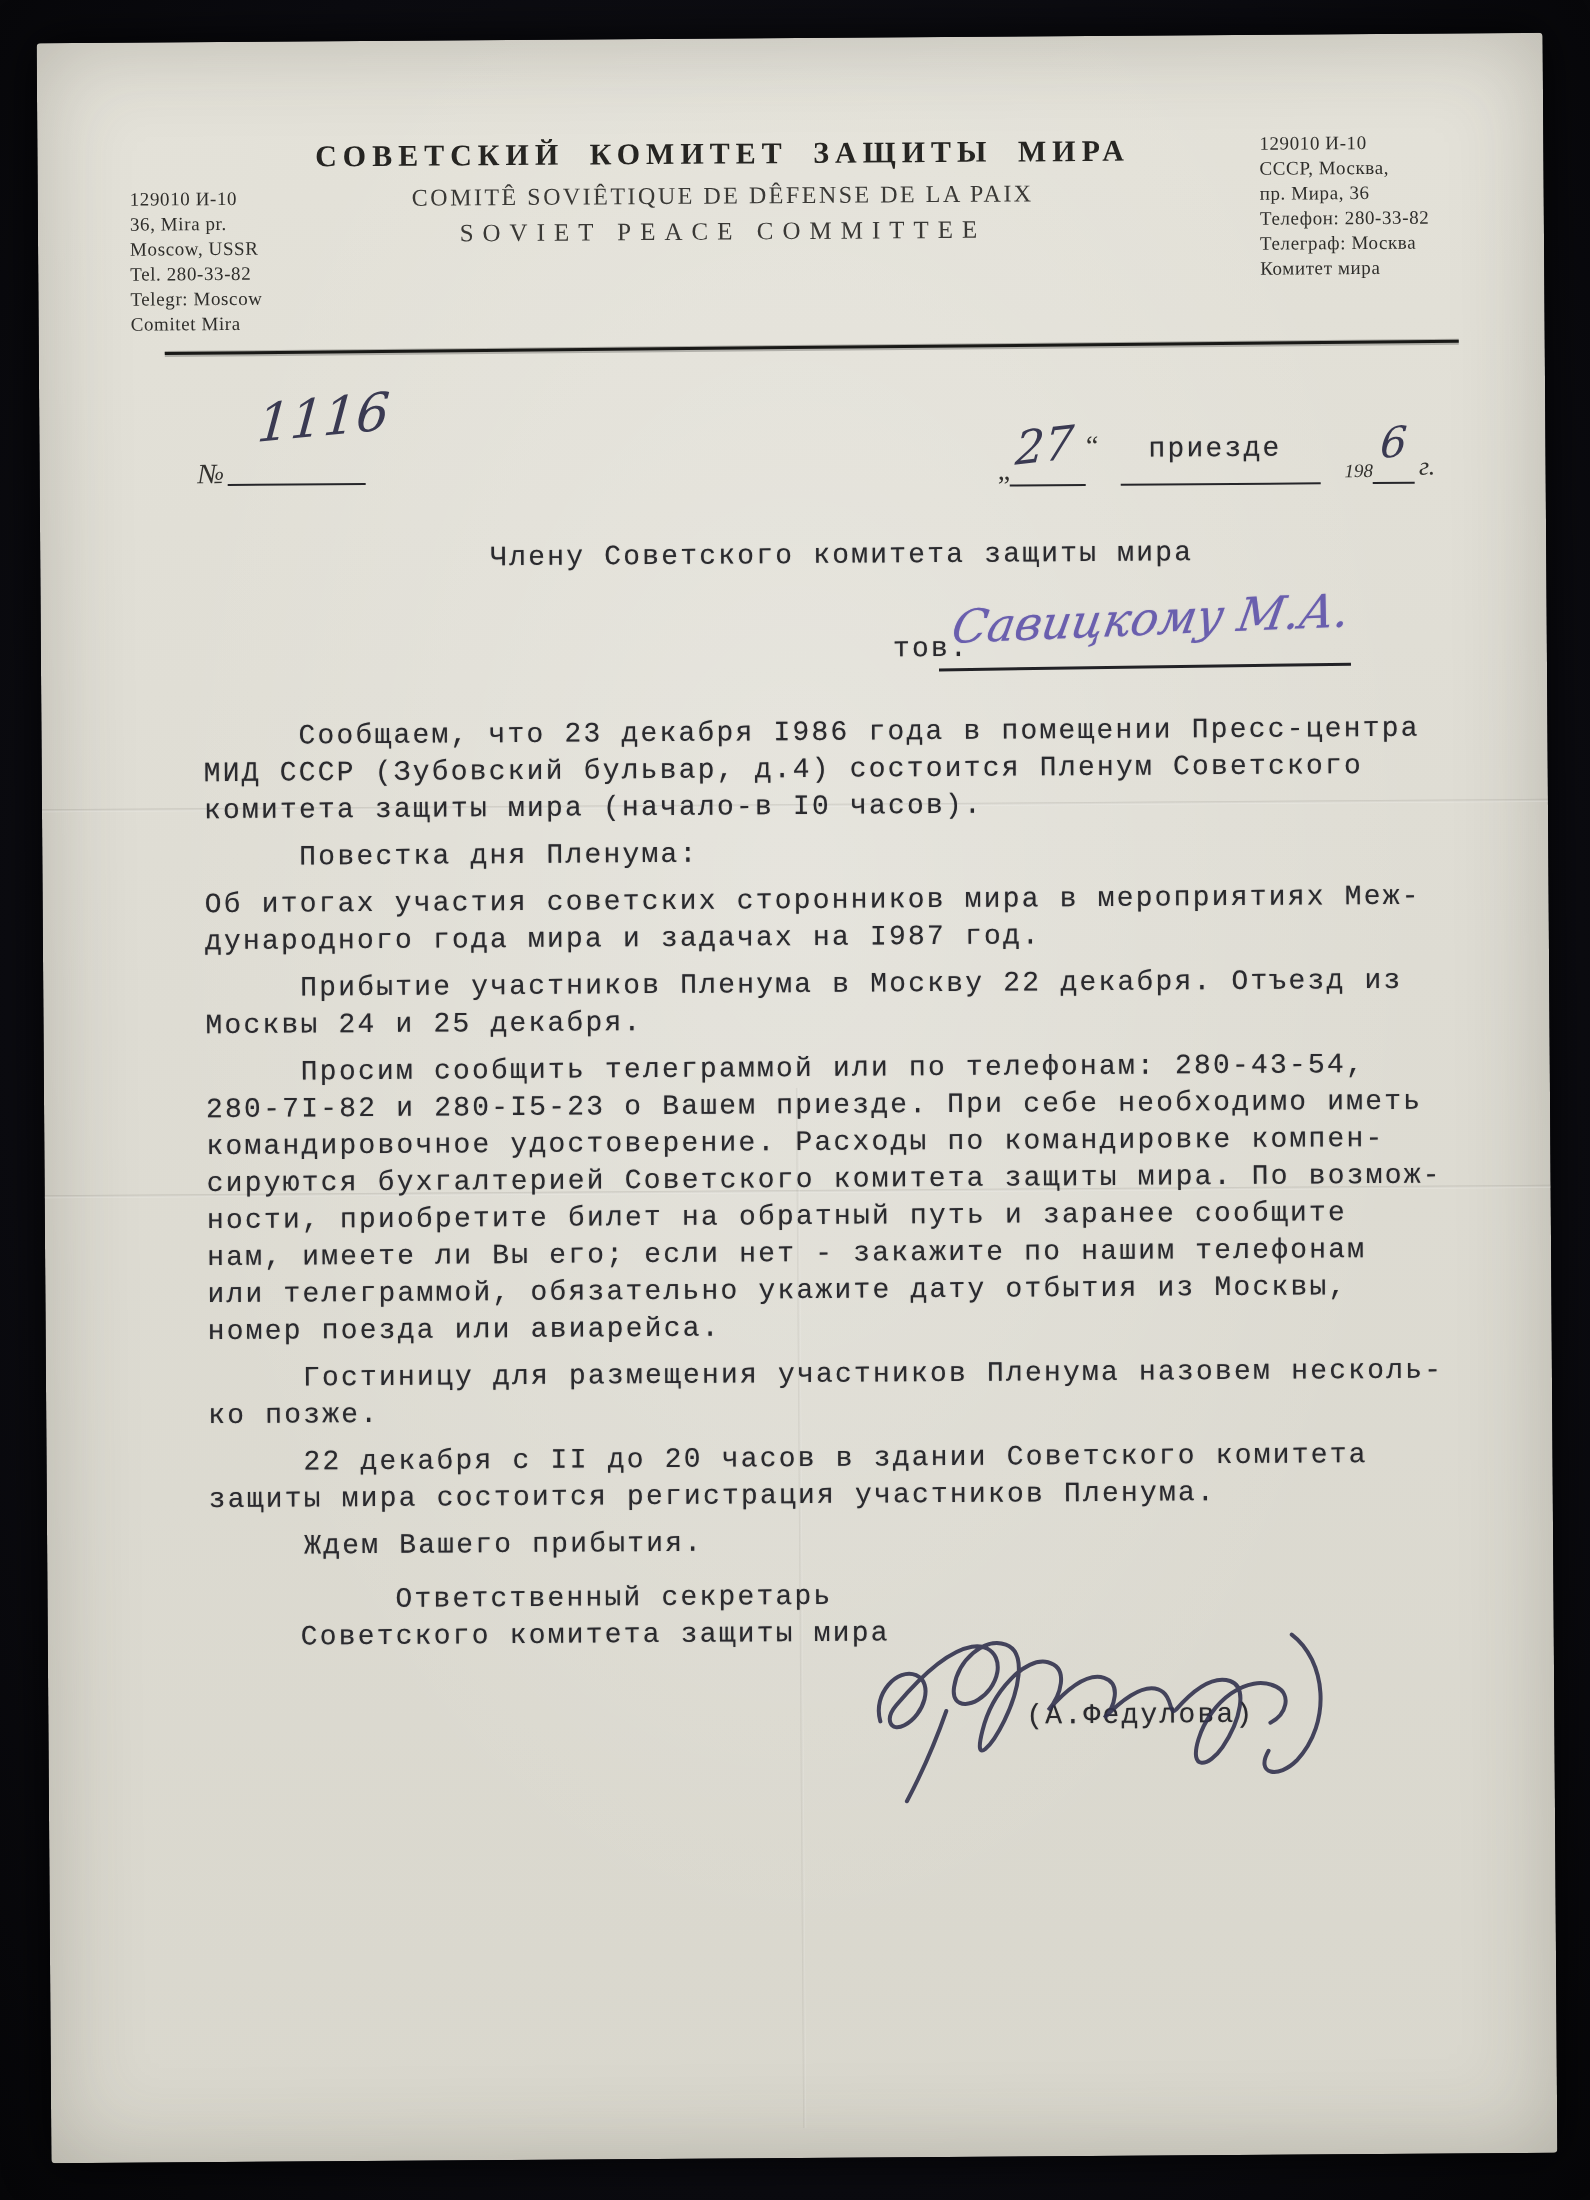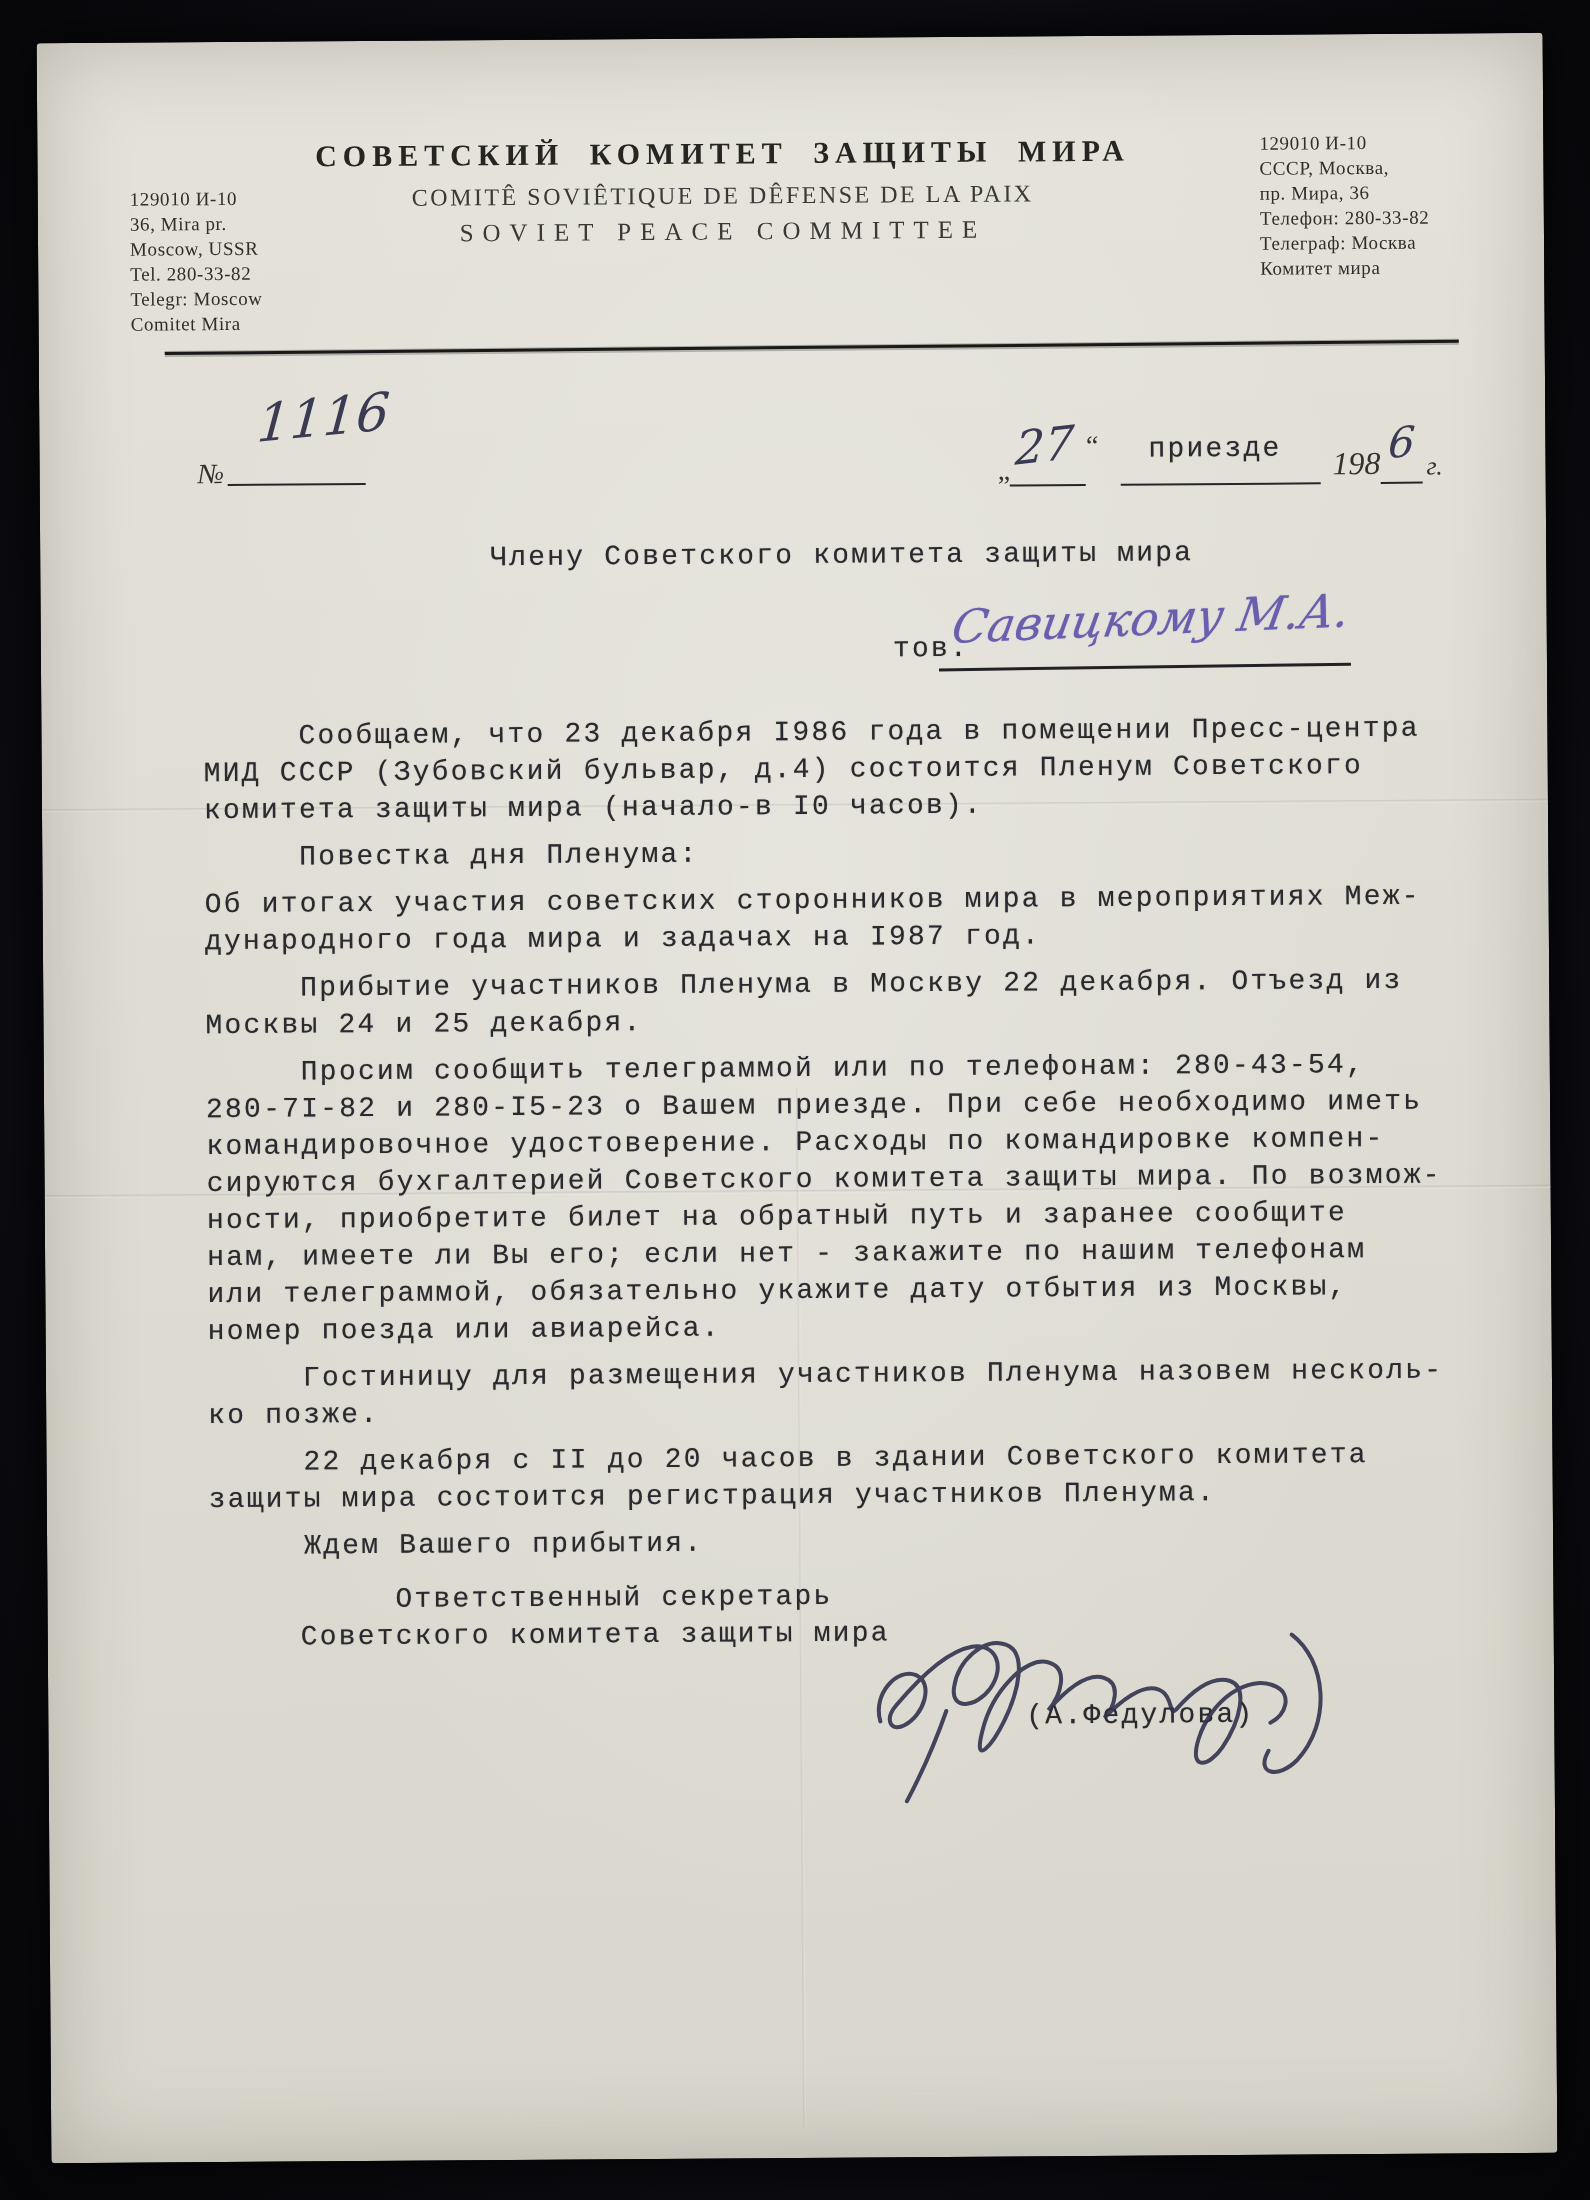--- a/index.html
+++ b/index.html
@@ -52,21 +52,21 @@
   .hw-number{position:absolute;left:218px;top:346px;font-size:52px;transform:rotate(-5deg) skewX(-10deg);}
 
   .date-group{position:absolute;left:958px;top:382px;height:68px;display:flex;align-items:flex-end;}
   .q{font-size:28px;color:#33322f;line-height:1;}
   .q-open{margin-bottom:2px;}
   .q-close{margin-bottom:26px;}
   .day-box{position:relative;width:76px;height:14px;border-bottom:2px solid #26262a;}
   .hw-day{position:absolute;left:6px;top:-52px;font-size:46px;transform:rotate(-6deg) skewX(-10deg);}
   .month-box{position:relative;width:200px;height:14px;border-bottom:2px solid #26262a;margin-left:22px;}
   .month{position:absolute;left:28px;top:-36px;font-size:28px;}
-  .year-printed{font-style:italic;font-size:32px;color:#33322f;margin:0 0 2px 12px;}
+  .year-printed{font-style:italic;font-size:19px;color:#33322f;margin:0 0 2px 24px;}
   .year-box{position:relative;width:42px;height:14px;border-bottom:2px solid #26262a;}
   .hw-year{position:absolute;left:8px;top:-50px;font-size:42px;transform:rotate(-4deg) skewX(-8deg);}
   .year-suffix{font-style:italic;font-size:26px;color:#33322f;margin:0 0 2px 4px;}
 
   
   .addr-line{position:absolute;left:450px;top:502px;font-size:28px;}
   .tov{position:absolute;left:852px;top:596px;font-size:28px;font-family:Liberation Mono, monospace;}
   .hw-name{position:absolute;left:912px;top:556px;font-size:46px;color:#6a5fae;
     transform:rotate(-2deg) skewX(-12deg);text-shadow:0 0 1px rgba(106,95,174,.5);}
   .name-underline{position:absolute;left:898px;top:630px;width:412px;height:3px;background:#222226;

